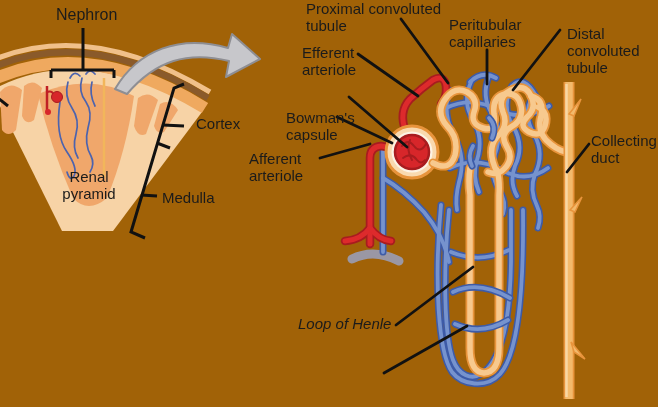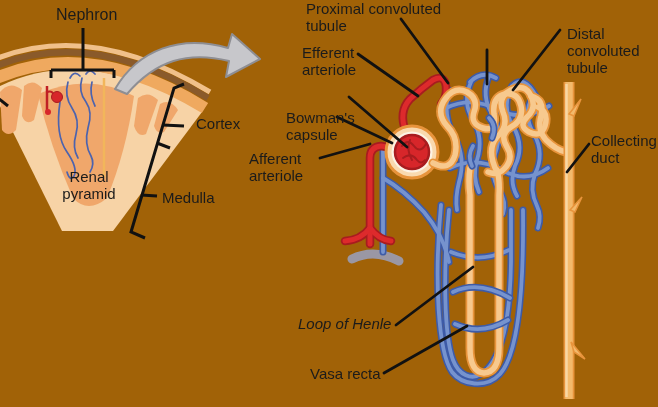--- a/index.html
+++ b/index.html
@@ -163,26 +163,27 @@
   </svg>
 
   <div class="label big" style="left:56px;top:6px;">Nephron</div>
   <div class="label" style="left:196px;top:116px;">Cortex</div>
   <div class="label" style="left:162px;top:190px;">Medulla</div>
   <div class="label center" style="left:60px;top:169px;width:58px;">Renal
 pyramid</div>
 
   <div class="label" style="left:306px;top:1px;">Proximal convoluted
 tubule</div>
+  <div class="label" style="left:449px;top:17px;">Peritubular
+capillaries</div>
   <div class="label" style="left:567px;top:26px;">Distal
 convoluted
 tubule</div>
   <div class="label" style="left:302px;top:45px;">Efferent
 arteriole</div>
   <div class="label" style="left:260px;top:110px;margin-left:26px;">Bowman's
 capsule</div>
   <div class="label" style="left:249px;top:151px;">Afferent
 arteriole</div>
   <div class="label" style="left:591px;top:133px;">Collecting
 duct</div>
   <div class="label" style="left:298px;top:316px;font-style:italic;">Loop of Henle</div>
-  <div class="label" style="left:310px;top:366px;">Vasa recta</div>
 </div>
 
 </body></html>

